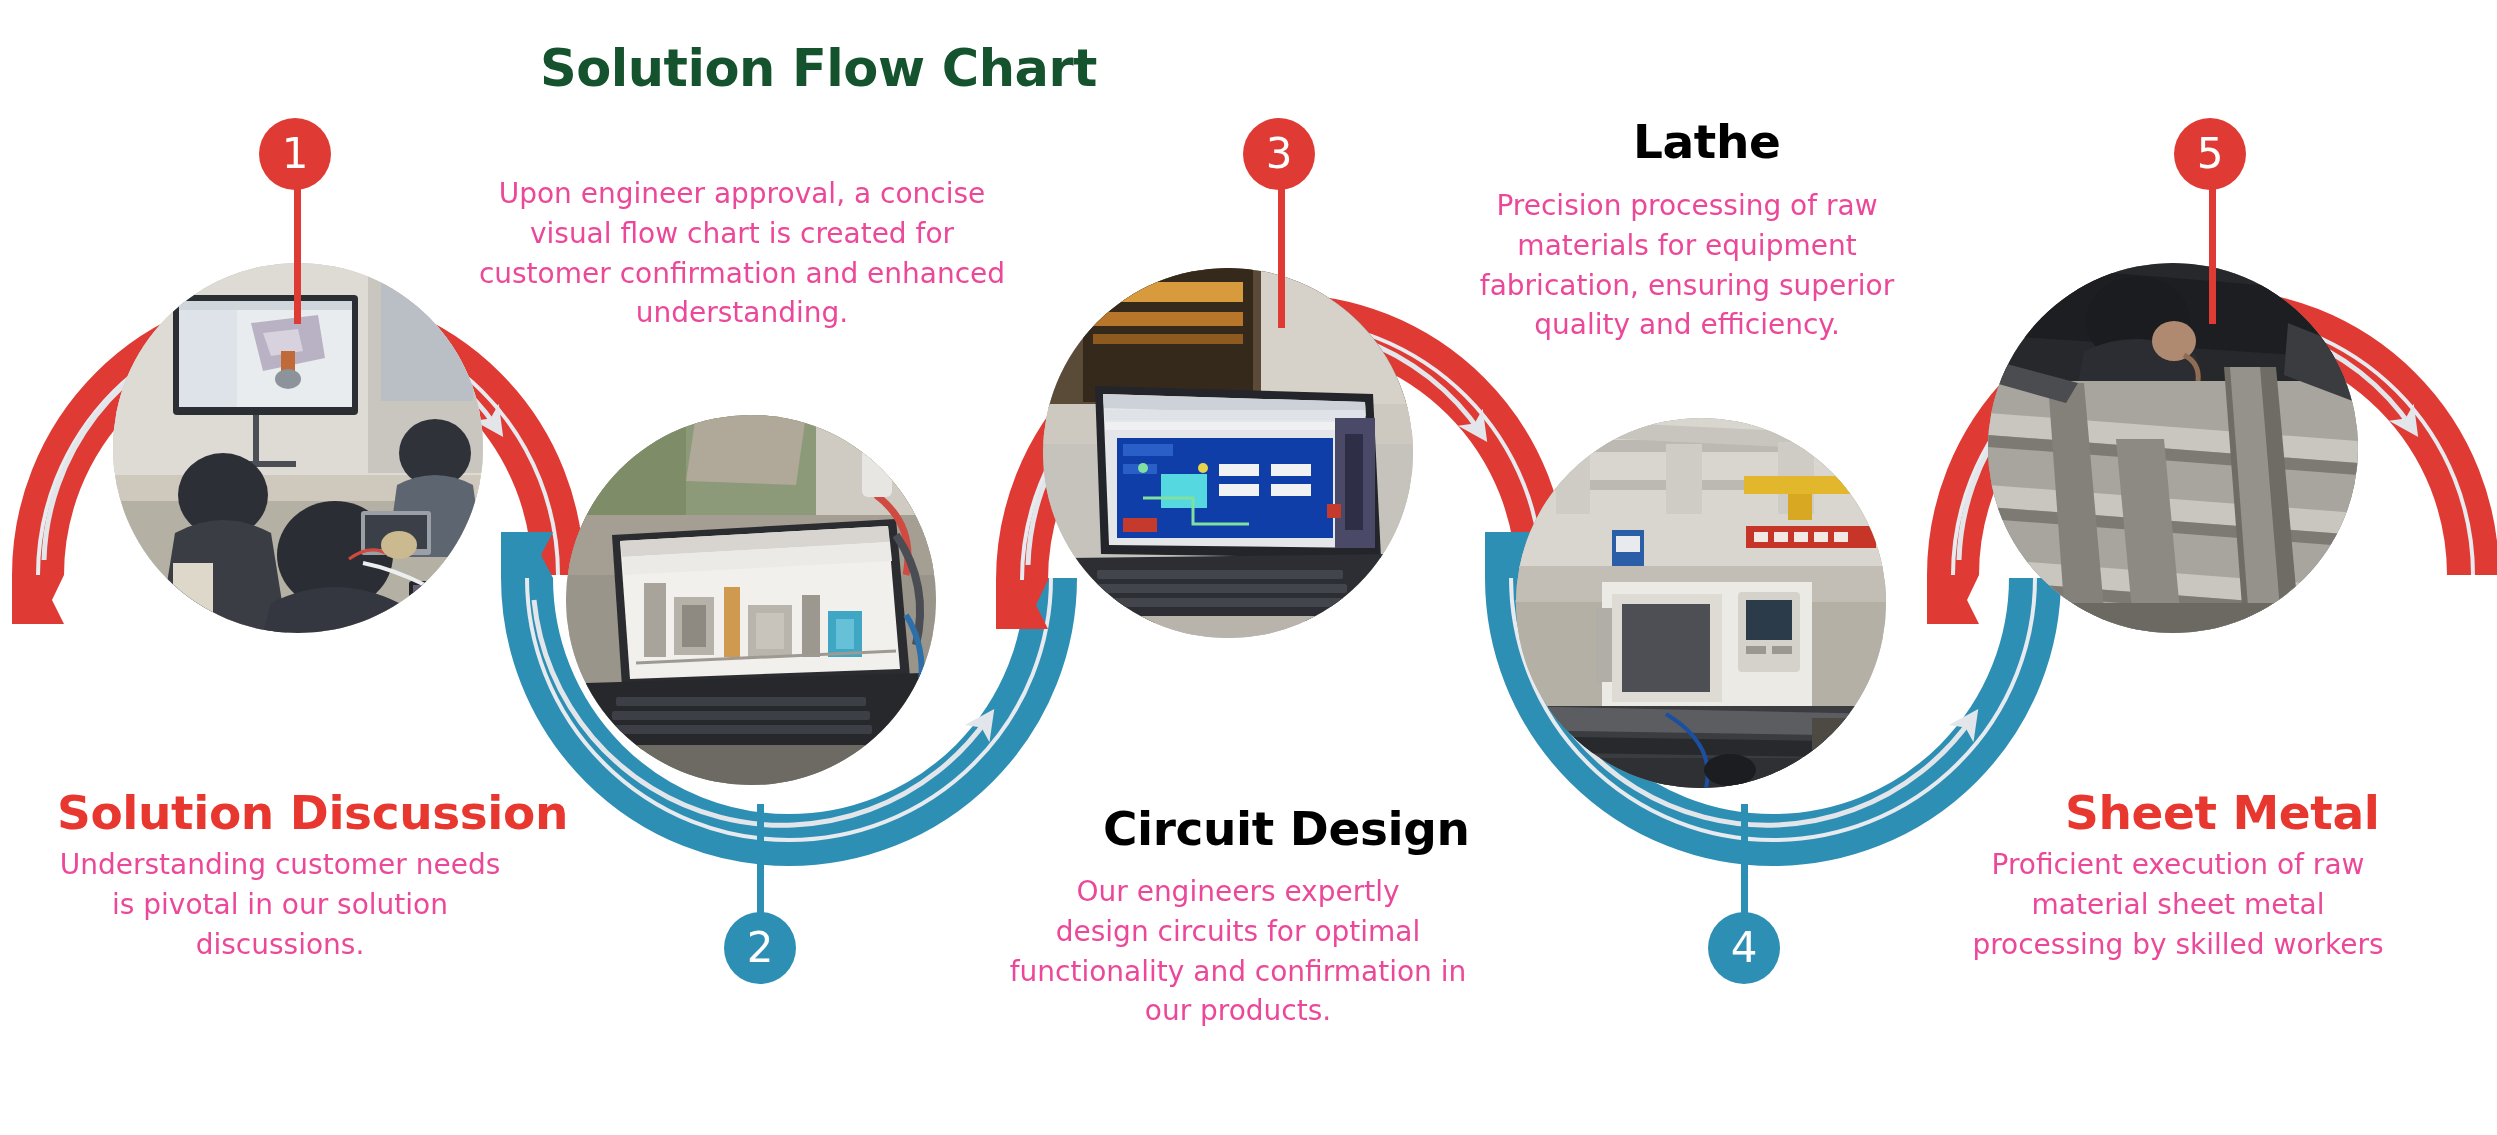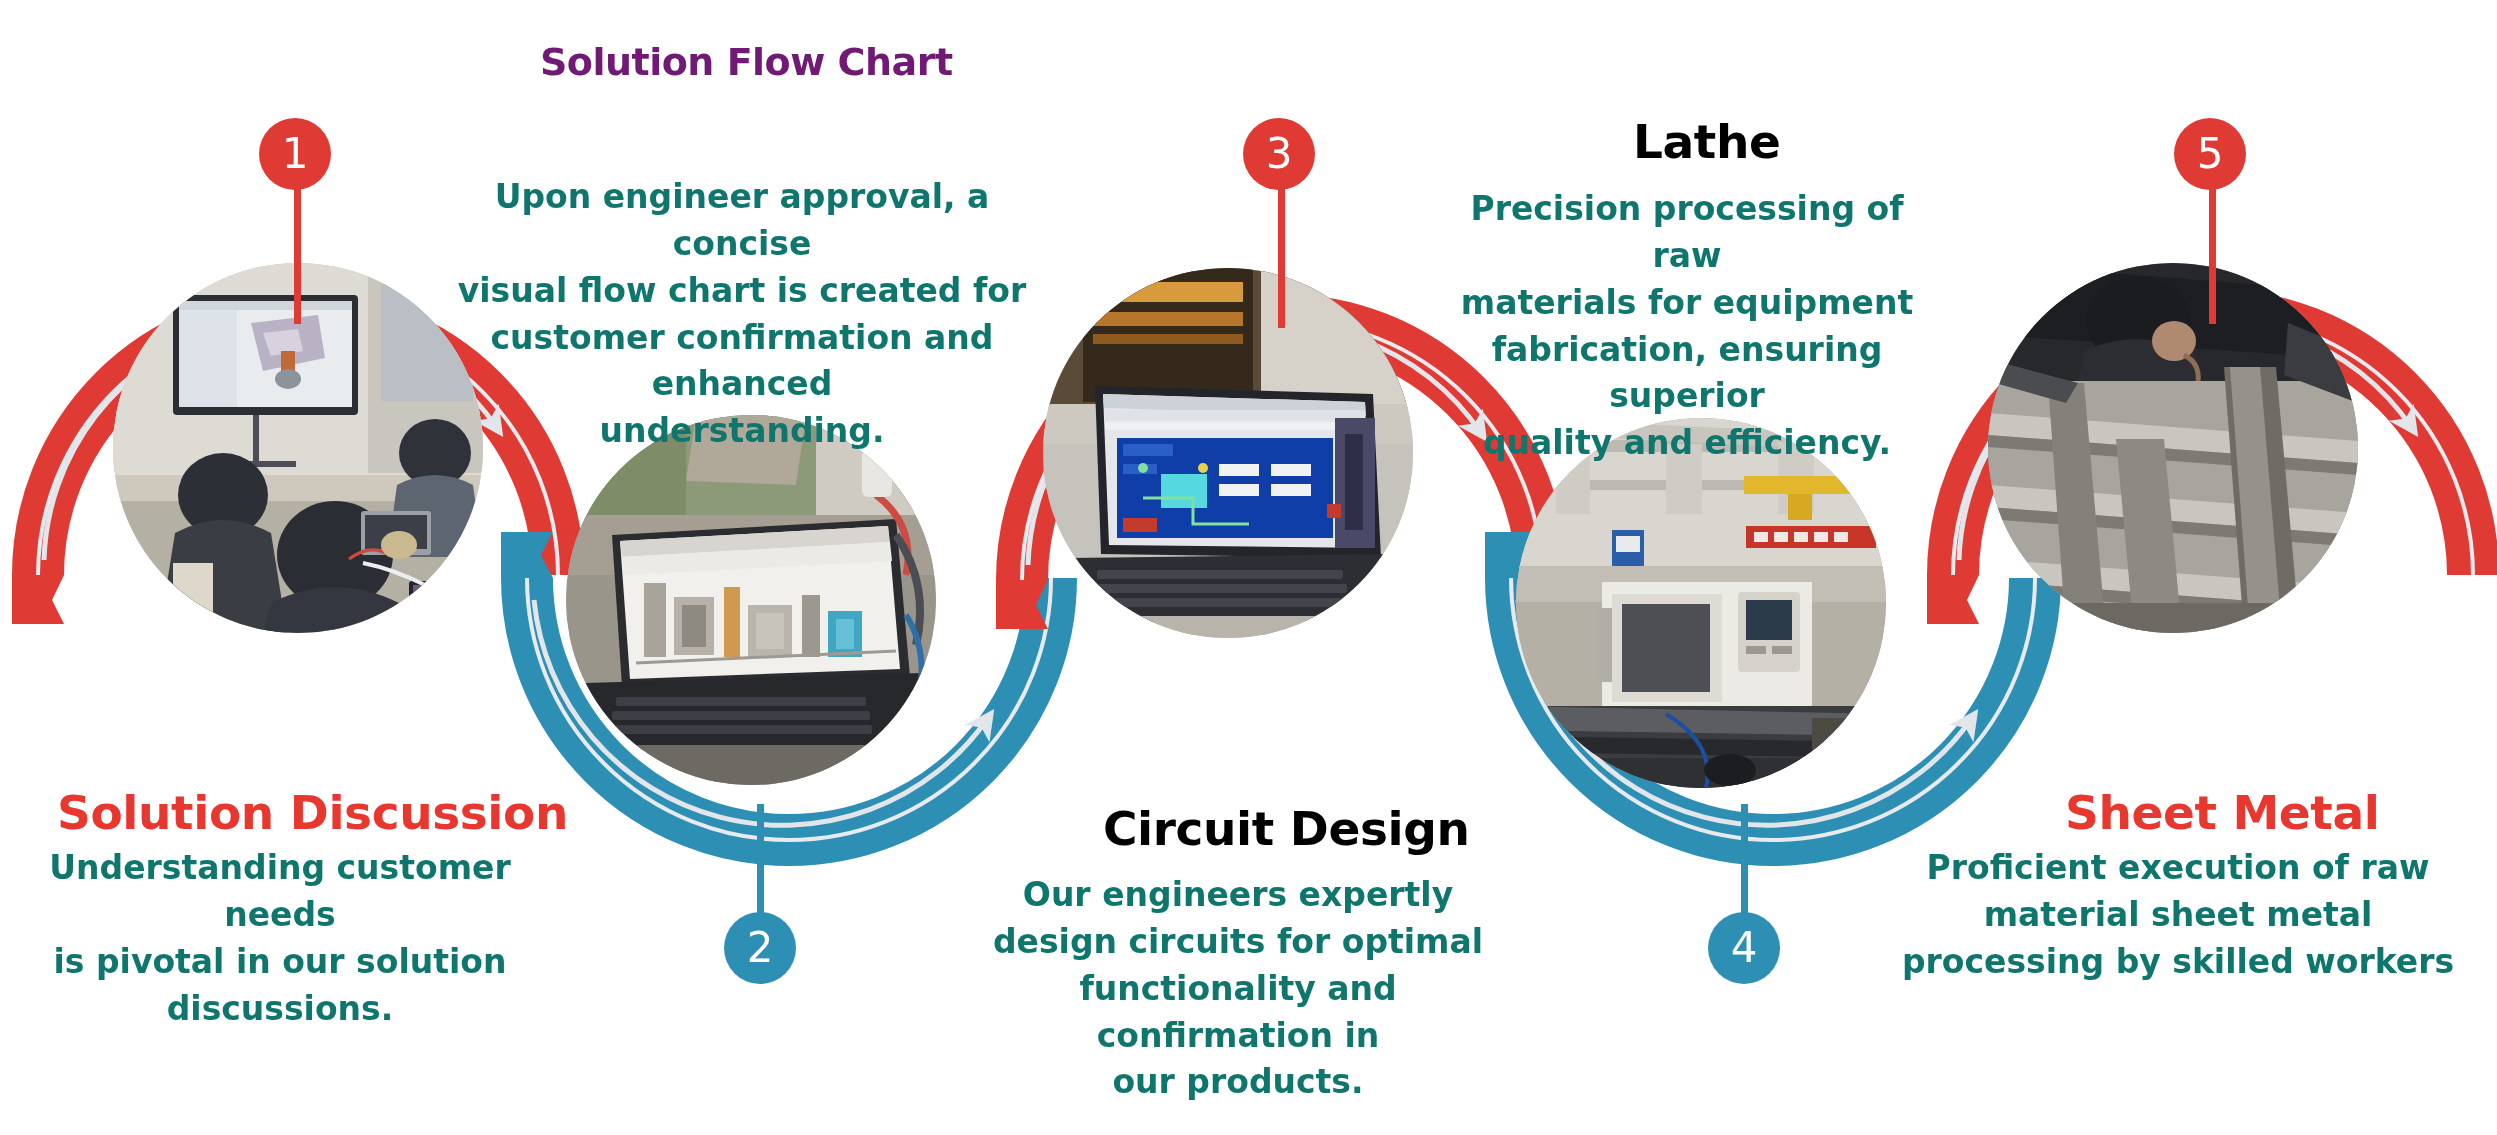--- a/index.html
+++ b/index.html
@@ -14,43 +14,43 @@
   }
   #stage {
     position: absolute;
     left: 0; top: 0;
     width: 2497px; height: 1135px;
     background: #ffffff;
   }
   
   .main-title {
     position: absolute;
-    font-size: 38px;
+    font-size: 51px;
     font-weight: 700;
-    color: #701a75;
+    color: #14532d;
     letter-spacing: -0.5px;
     white-space: nowrap;
     line-height: 1;
   }
   .step-heading {
     position: absolute;
     font-size: 47px;
     font-weight: 700;
     white-space: nowrap;
     line-height: 1;
     letter-spacing: -0.4px;
   }
   .heading-red { color: #e8372f; margin-top: 16px; }
   .heading-blue { color: #000000; }
 
   .step-body {
     position: absolute;
-    font-size: 33px;
-    font-weight: 700;
-    color: #0f766e;
+    font-size: 28px;
+    font-weight: 400;
+    color: #ec4899;
     text-align: center;
     line-height: 1.42;
   }
 
   
   .photo-circle {
     position: absolute;
     border-radius: 50%;
     overflow: hidden;
     background: #b9b4a8;

